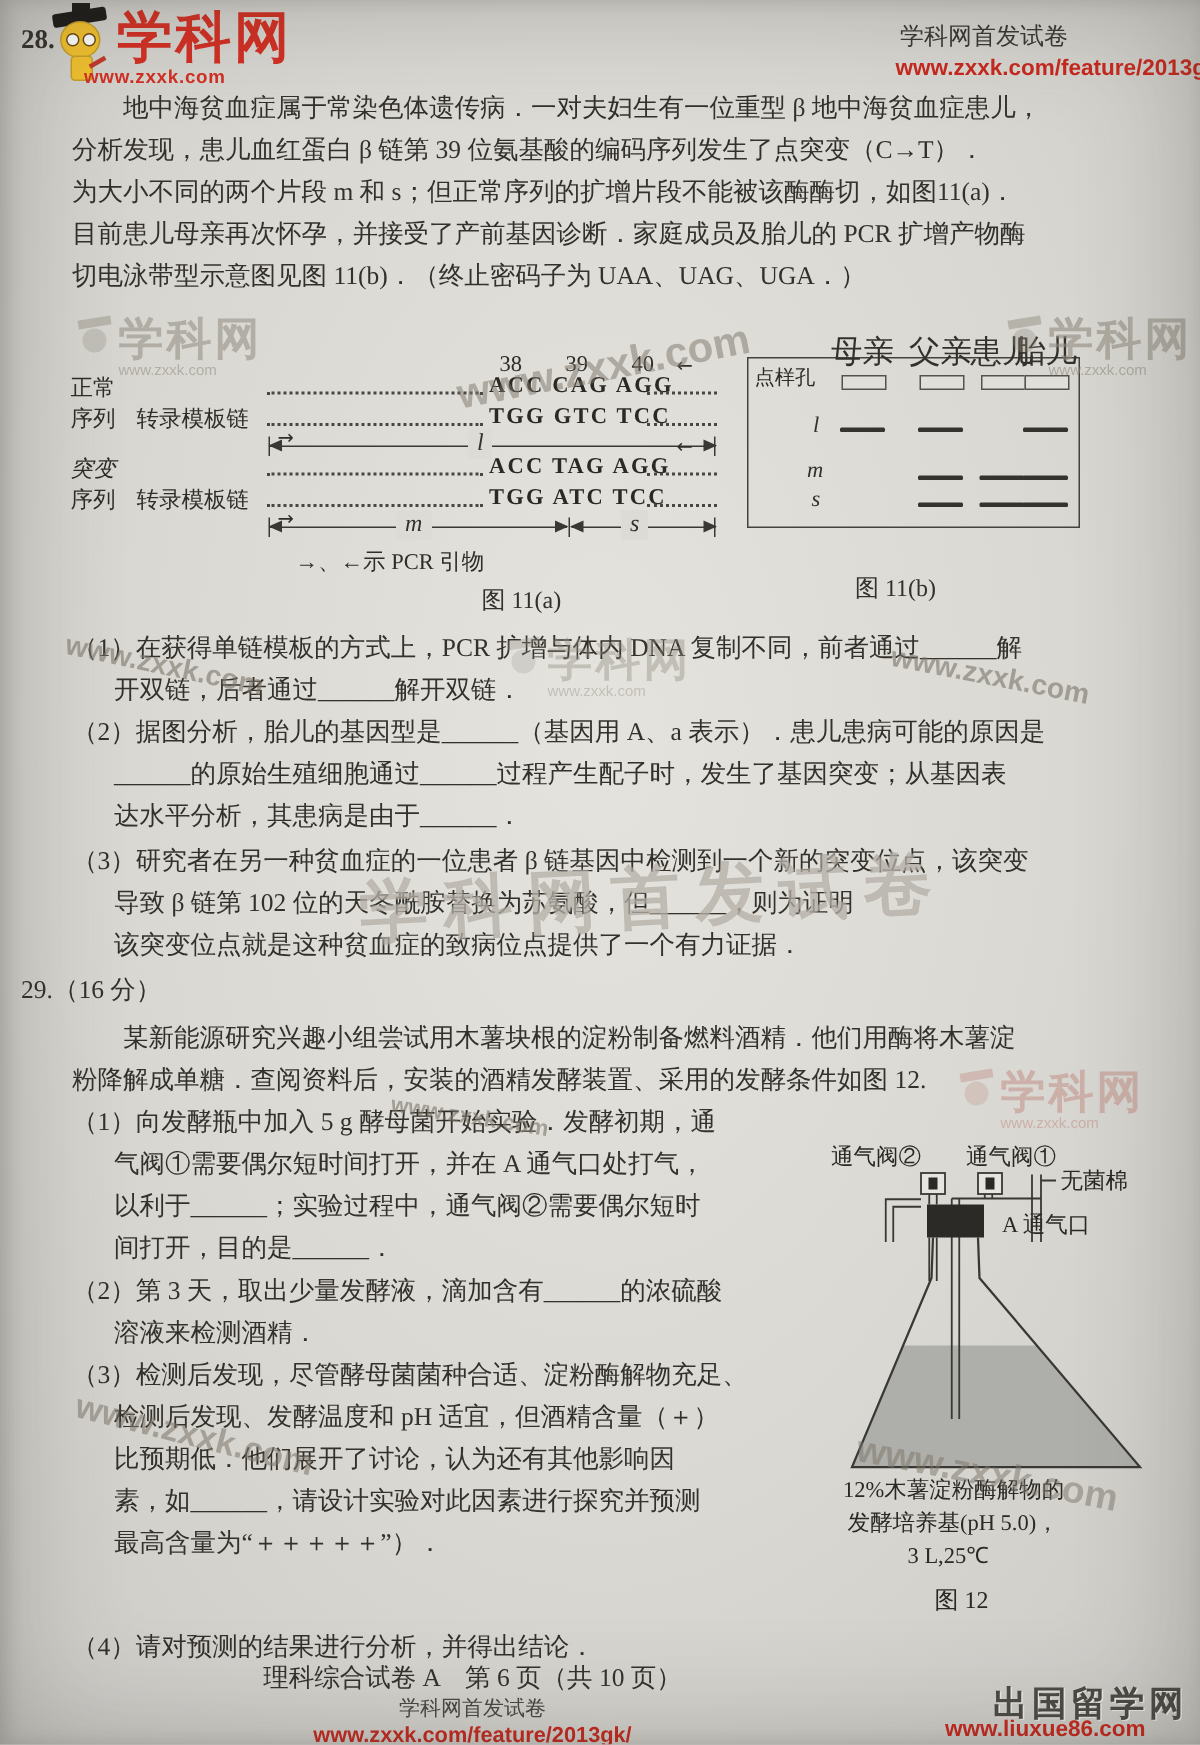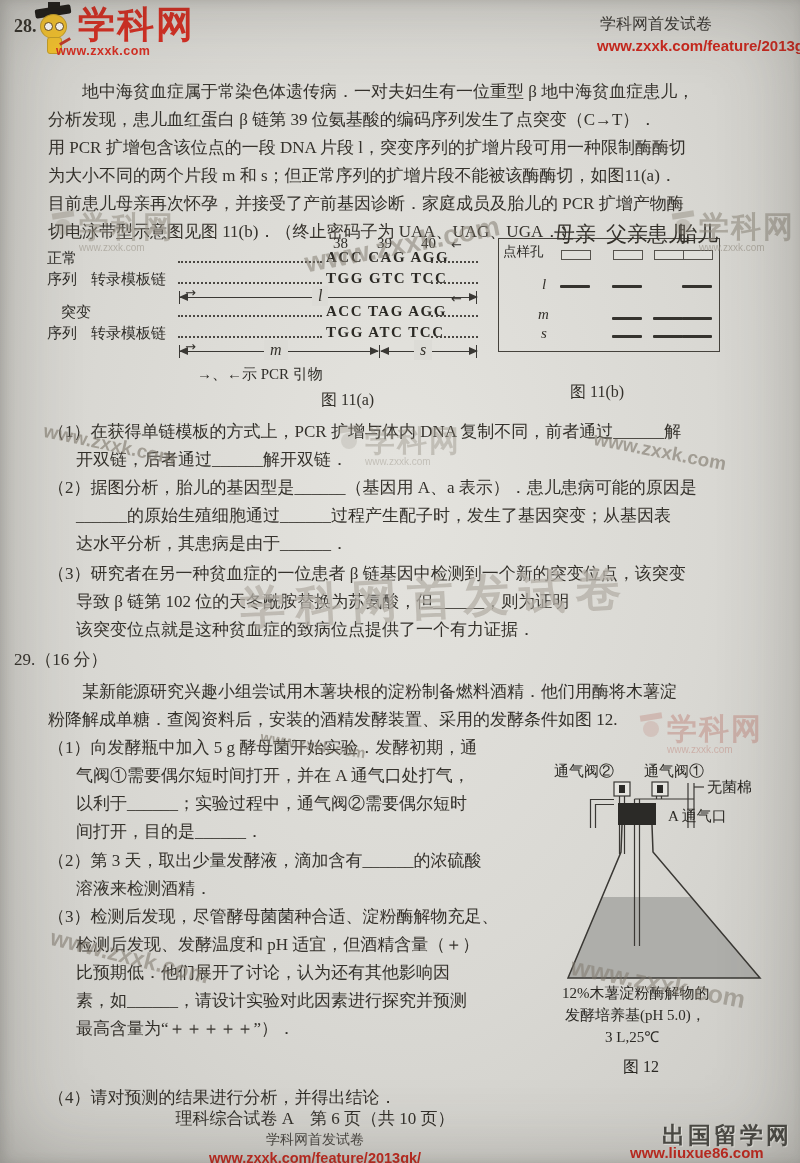--- a/index.html
+++ b/index.html
@@ -86,24 +86,23 @@
     <span class="e1"></span>
       <span class="e2"></span>
       <span class="body"></span>
       <span class="arm"></span>
   </div>
   <div class="txt logo-text" style="left:78px;top:6px;">学科网</div>
   <div class="txt logo-url" style="left:56px;top:44px;">www.zxxk.com</div>
   <div class="txt mast1" style="left:600px;top:14px;">学科网首发试卷</div>
   <div class="txt mast2" style="left:597px;top:37px;">www.zxxk.com/feature/2013gk/</div>
 
-  <div class="block" style="left:48px;top:58px;width:730px;margin-top:20px;">
+  <div class="block" style="left:48px;top:58px;width:730px;">
     <div class="tl">　　地中海贫血症属于常染色体遗传病．一对夫妇生有一位重型 β 地中海贫血症患儿，</div>
     <div class="tl">分析发现，患儿血红蛋白 β 链第 39 位氨基酸的编码序列发生了点突变（C→T）．</div>
-    <div class="tl">用 PCR 扩增包含该位点的一段 DNA 片段 l，突变序列的扩增片段可用一种限制酶酶切</div>
     <div class="tl">为大小不同的两个片段 m 和 s；但正常序列的扩增片段不能被该酶酶切，如图11(a)．</div>
     <div class="tl">目前患儿母亲再次怀孕，并接受了产前基因诊断．家庭成员及胎儿的 PCR 扩增产物酶</div>
     <div class="tl">切电泳带型示意图见图 11(b)．（终止密码子为 UAA、UAG、UGA．）</div>
   </div>
 
   <div class="abs" style="left:45px;top:233px;width:442px;height:185px;">
     <span class="flab" style="left:288px;top:2px;">38</span>
     <span class="flab" style="left:332px;top:2px;">39</span>
     <span class="flab" style="left:376px;top:2px;">40</span>
 
@@ -120,21 +119,21 @@
     <span class="pa" style="left:140px;top:52px;">→</span>
 
     <div class="darr" style="left:135px;top:64px;width:297px;">
       <i class="al"></i>
         <i class="ar"></i>
       <span class="chip" style="left:132px;">l</span>
     </div>
     <div class="tick" style="left:134px;top:58px;"></div>
     <div class="tick" style="left:431px;top:58px;"></div>
 
-    <span class="flab" style="left:16px;top:70px;">突变</span>
+    <span class="flab" style="left:2px;top:70px;font-style:italic;">突变</span>
     <span class="flab" style="left:2px;top:91px;">序列</span>
     <span class="flab" style="left:46px;top:91px;">转录模板链</span>
     <div class="dot" style="left:133px;top:82px;width:144px;"></div>
     <span class="seq" style="left:281px;top:70px;">ACC TAG AGG</span>
     <div class="dot" style="left:386px;top:82px;width:47px;"></div>
     <span class="pa" style="left:406px;top:58px;">←</span>
     <div class="dot" style="left:133px;top:103px;width:144px;"></div>
     <span class="seq" style="left:281px;top:91px;">TGG ATC TCC</span>
     <div class="dot" style="left:386px;top:103px;width:47px;"></div>
     <span class="pa" style="left:140px;top:106px;">→</span>

